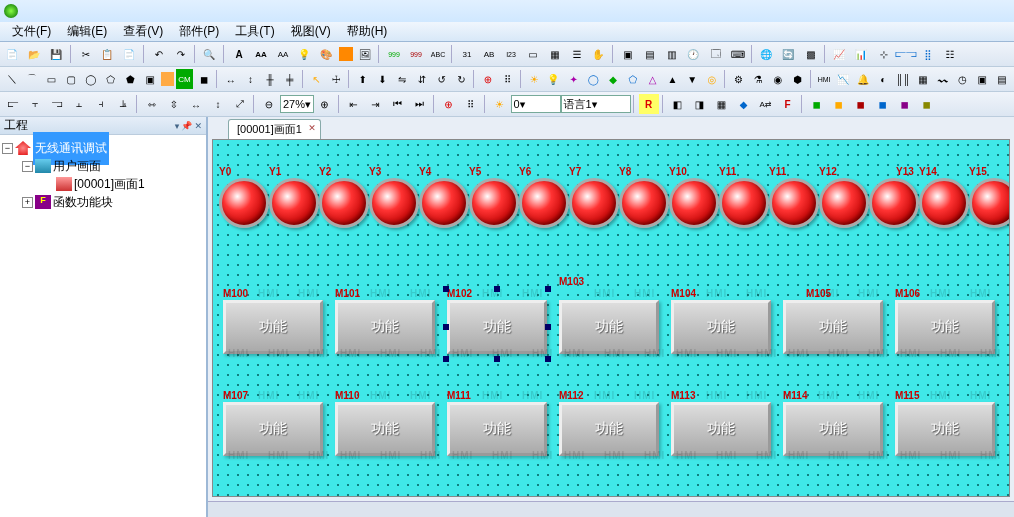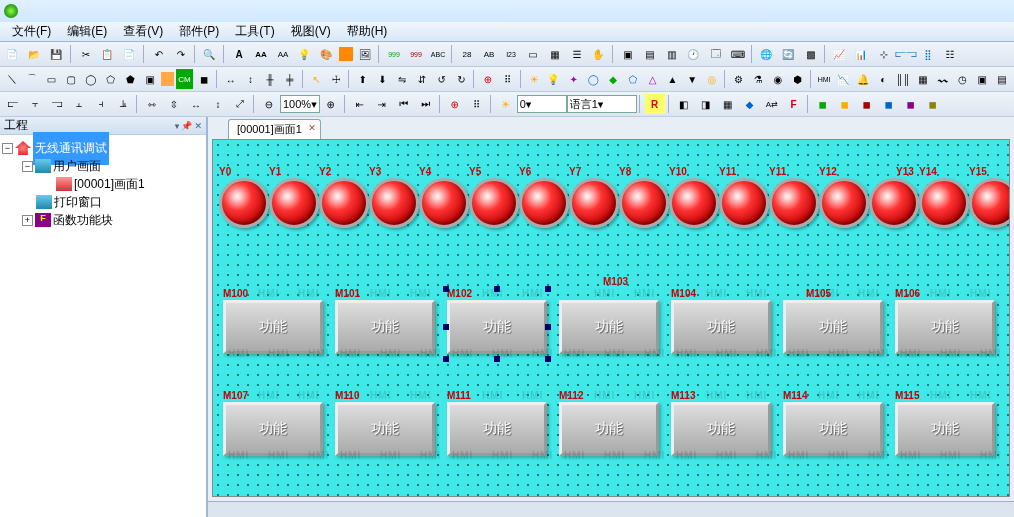--- a/index.html
+++ b/index.html
@@ -87,21 +87,21 @@
   <span class="tbtn" style="font-size:8px">AA</span>
   <span class="tbtn">💡</span>
   <span class="tbtn">🎨</span>
   <span class="tbtn" style="background:#f80;width:14px;height:14px"></span>
   <span class="tbtn">🖼</span>
   <span class="sep"></span>
   <span class="tbtn" style="color:#0a0;font-size:7px">999</span>
   <span class="tbtn" style="color:#a00;font-size:7px">999</span>
   <span class="tbtn" style="font-size:7px">ABC</span>
   <span class="sep"></span>
-  <span class="tbtn" style="font-size:8px">28</span>
+  <span class="tbtn" style="font-size:8px">31</span>
   <span class="tbtn" style="font-size:8px">AB</span>
   <span class="tbtn" style="font-size:7px">I23</span>
   <span class="tbtn">▭</span>
   <span class="tbtn">▦</span>
   <span class="tbtn">☰</span>
   <span class="tbtn">✋</span>
   <span class="sep"></span>
   <span class="tbtn">▣</span>
   <span class="tbtn">▤</span>
   <span class="tbtn">▥</span>
@@ -188,21 +188,21 @@
   <span class="tbtn">⫞</span>
   <span class="tbtn">⫡</span>
   <span class="sep"></span>
   <span class="tbtn">⇿</span>
   <span class="tbtn">⇳</span>
   <span class="tbtn">↔</span>
   <span class="tbtn">↕</span>
   <span class="tbtn">⤢</span>
   <span class="sep"></span>
   <span class="tbtn">⊖</span>
-  <span class="combo"><span>100%</span> ▾</span>
+  <span class="combo"><span>27%</span> ▾</span>
   <span class="tbtn">⊕</span>
   <span class="sep"></span>
   <span class="tbtn">⇤</span>
   <span class="tbtn">⇥</span>
   <span class="tbtn">⏮</span>
   <span class="tbtn">⏭</span>
   <span class="sep"></span>
   <span class="tbtn" style="color:#d00">⊕</span>
   <span class="tbtn">⠿</span>
   <span class="sep"></span>
@@ -245,24 +245,20 @@
         <span class="sel" style="padding:8px 2px">无线通讯调试</span>
       </div>
       <div class="node" style="padding-left:22px">
         <span class="tog">−</span>
         <span class="ico ico-fold"></span>
         <span>用户画面</span>
       </div>
       <div class="node" style="padding-left:56px">
         <span class="ico ico-page"></span>
         <span>[00001]画面1</span>
-      </div>
-      <div class="node" style="padding-left:36px">
-        <span class="ico ico-fold"></span>
-        <span>打印窗口</span>
       </div>
       <div class="node" style="padding-left:22px">
         <span class="tog">+</span>
         <span class="ico ico-fn">F</span>
         <span>函数功能块</span>
       </div>
     </div>
   </div>
 
   <div class="canvasarea">
@@ -321,21 +317,21 @@
         <div class="wm" style="left: 127px; top: 208px;">HMI</div>
         <div class="wm" style="left: 167px; top: 208px;">HMI</div>
         <div class="wm" style="left: 207px; top: 208px;">HMI</div>
         <div class="fnlbl" style="left: 234px; top: 148px;">M102</div>
         <div class="wm" style="left: 269px; top: 148px;">HMI</div>
         <div class="wm" style="left: 309px; top: 148px;">HMI</div>
         <div class="fnbtn" style="left: 234px; top: 160px;">功能</div>
         <div class="wm" style="left: 239px; top: 208px;">HMI</div>
         <div class="wm" style="left: 279px; top: 208px;">HMI</div>
         <div class="wm" style="left: 319px; top: 208px;">HMI</div>
-        <div class="fnlbl" style="left: 346px; top: 136px; margin-left: 44px;">M103</div>
+        <div class="fnlbl" style="left: 346px; top: 136px;">M103</div>
         <div class="wm" style="left: 381px; top: 148px;">HMI</div>
         <div class="wm" style="left: 421px; top: 148px;">HMI</div>
         <div class="fnbtn" style="left: 346px; top: 160px;">功能</div>
         <div class="wm" style="left: 351px; top: 208px;">HMI</div>
         <div class="wm" style="left: 391px; top: 208px;">HMI</div>
         <div class="wm" style="left: 431px; top: 208px;">HMI</div>
         <div class="fnlbl" style="left: 458px; top: 148px;">M104</div>
         <div class="wm" style="left: 493px; top: 148px;">HMI</div>
         <div class="wm" style="left: 533px; top: 148px;">HMI</div>
         <div class="fnbtn" style="left: 458px; top: 160px;">功能</div>

